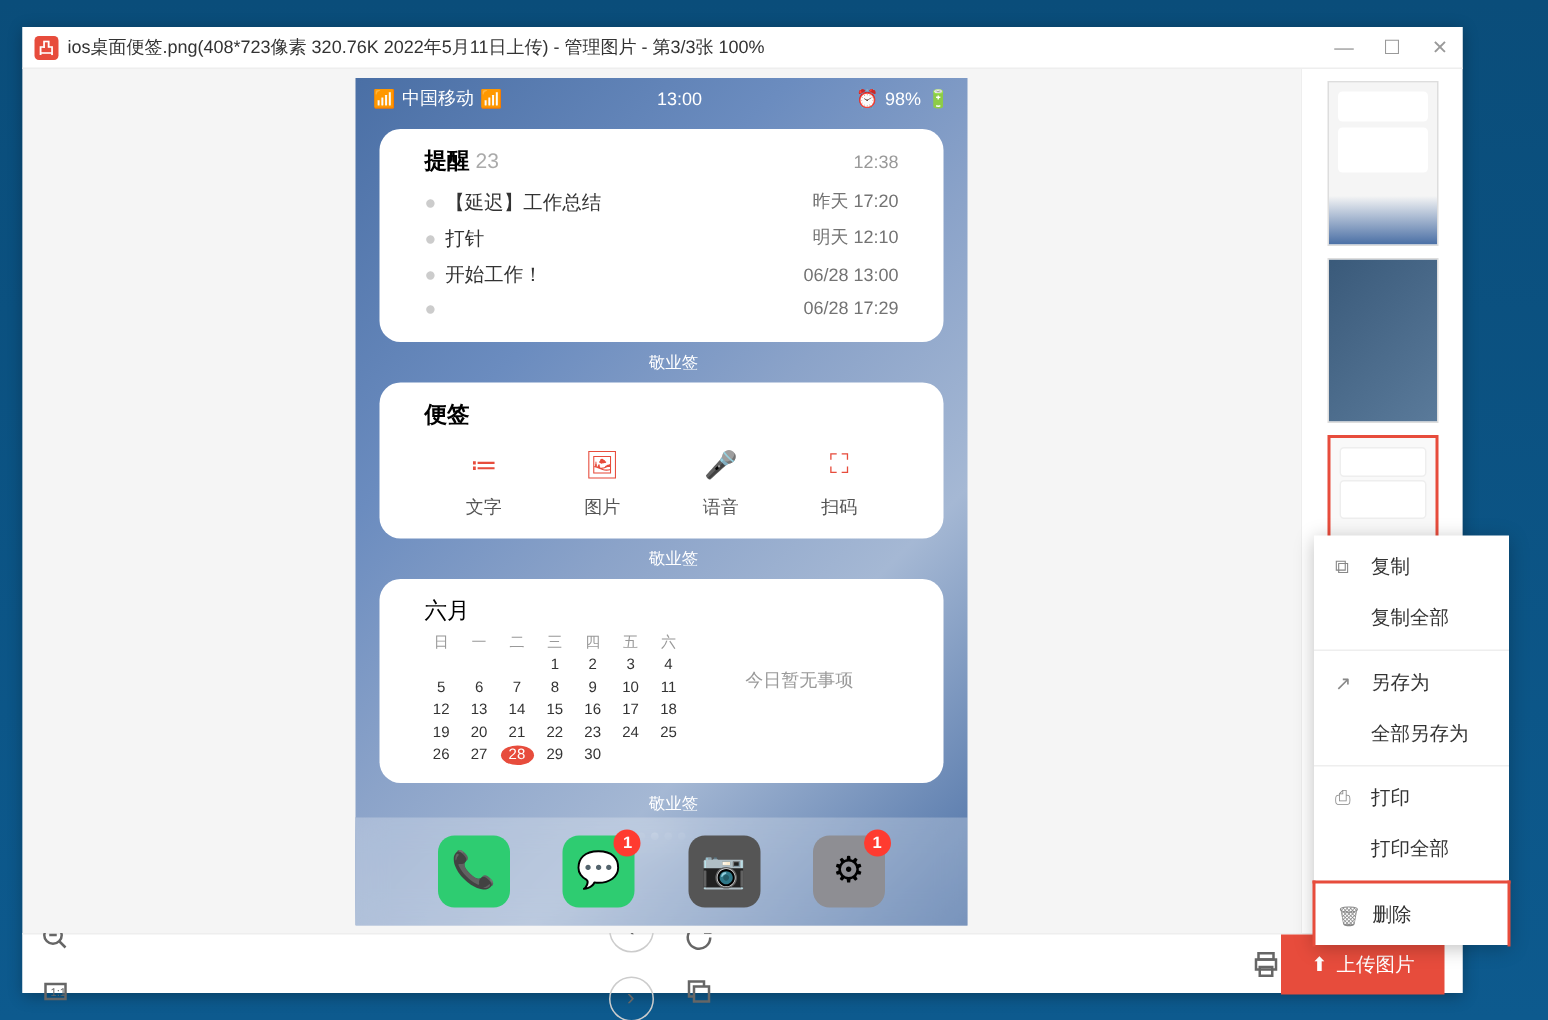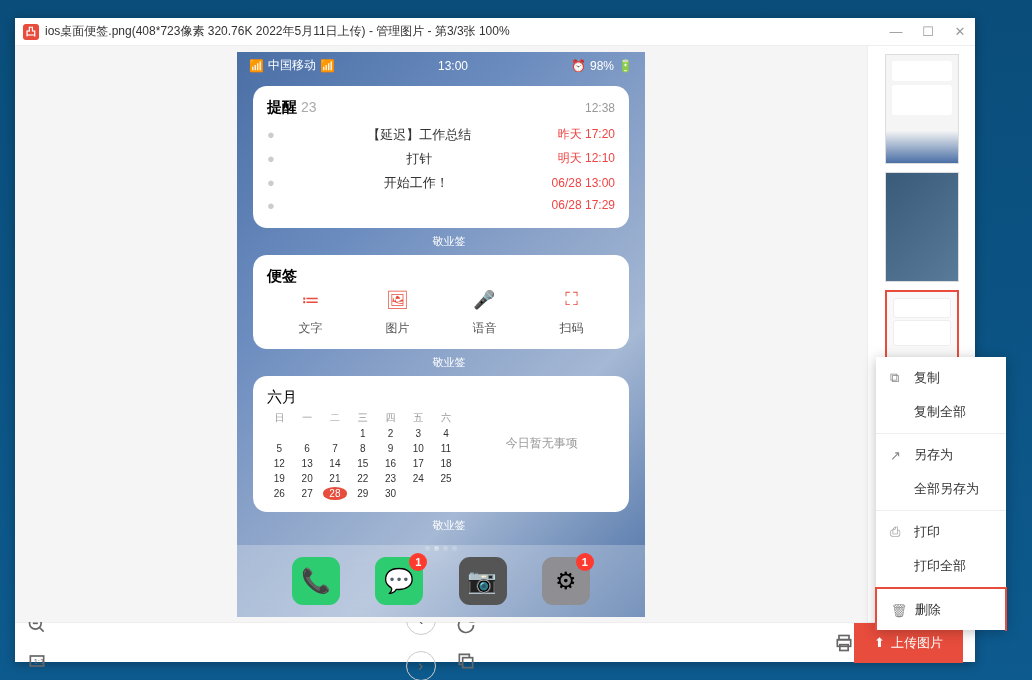--- a/index.html
+++ b/index.html
@@ -9,31 +9,31 @@
 .app-icon { width: 16px; height: 16px; background: #e74c3c; border-radius: 3px; margin-right: 6px; display: flex; align-items: center; justify-content: center; color: #fff; font-size: 10px; font-weight: bold; }
 .title-text { font-size: 12px; color: #333; flex: 1; }
 .win-controls { display: flex; gap: 18px; color: #999; font-size: 13px; }
 .win-btn { cursor: pointer; width: 14px; text-align: center; }
 .content-area { flex: 1; display: flex; overflow: hidden; }
 .main-view { flex: 1; background: #f5f5f5; display: flex; align-items: center; justify-content: center; position: relative; }
 .phone-screen { width: 408px; height: 565px; background: linear-gradient(135deg, #4a6fa5 0%, #6b8cbf 30%, #8ba3c9 50%, #a5b8d4 70%, #4a6fa5 100%); position: relative; overflow: hidden; }
 .status-bar { height: 28px; display: flex; align-items: center; justify-content: space-between; padding: 0 12px; color: #fff; font-size: 12px; font-weight: 500; }
 .status-left { display: flex; align-items: center; gap: 4px; }
 .status-right { display: flex; align-items: center; gap: 4px; }
-.widget { background: #fff; border-radius: 14px; margin: 6px 16px; padding: 12px 14px; }
+.widget { background: #fff; border-radius: 14px; margin: 6px 16px; padding: 12px 30px; }
 .widget-reminders .hdr { display: flex; justify-content: space-between; align-items: baseline; margin-bottom: 6px; }
 .widget-reminders .hdr-title { font-size: 15px; font-weight: 600; }
 .widget-reminders .hdr-count { color: #aaa; font-size: 14px; margin-left: 4px; }
 .widget-reminders .hdr-time { color: #999; font-size: 12px; }
 .reminder-item { display: flex; justify-content: space-between; align-items: center; padding: 3px 0; font-size: 13px; }
 .reminder-item .dot { color: #ccc; margin-right: 6px; }
-.reminder-item .text { flex: 1; color: #333; text-align: center; }
-.reminder-item .time { color: #ef4444; font-size: 12px; }
+.reminder-item .text { flex: 1; color: #333; }
+.reminder-item .time { color: #737373; font-size: 12px; }
 .widget-label { text-align: center; color: #fff; font-size: 11px; margin: 2px 0 4px; padding-left: 16px; }
-.widget-notes .hdr { font-size: 15px; font-weight: 600; }
+.widget-notes .hdr { font-size: 15px; font-weight: 600; margin-bottom: 10px; }
 .notes-grid { display: flex; justify-content: space-around; }
 .note-btn { display: flex; flex-direction: column; align-items: center; gap: 6px; }
 .note-icon { width: 28px; height: 28px; display: flex; align-items: center; justify-content: center; color: #e74c3c; font-size: 18px; }
 .note-label { font-size: 12px; color: #555; }
 .widget-calendar { display: flex; gap: 10px; }
 .cal-left { flex: 0 0 55%; }
 .cal-month { font-size: 15px; font-weight: 400; margin-bottom: 4px; }
 .cal-grid { display: grid; grid-template-columns: repeat(7, 1fr); gap: 2px 3px; font-size: 10px; text-align: center; }
 .cal-hdr { color: #999; }
 .cal-day { color: #333; padding: 1px 0; }

